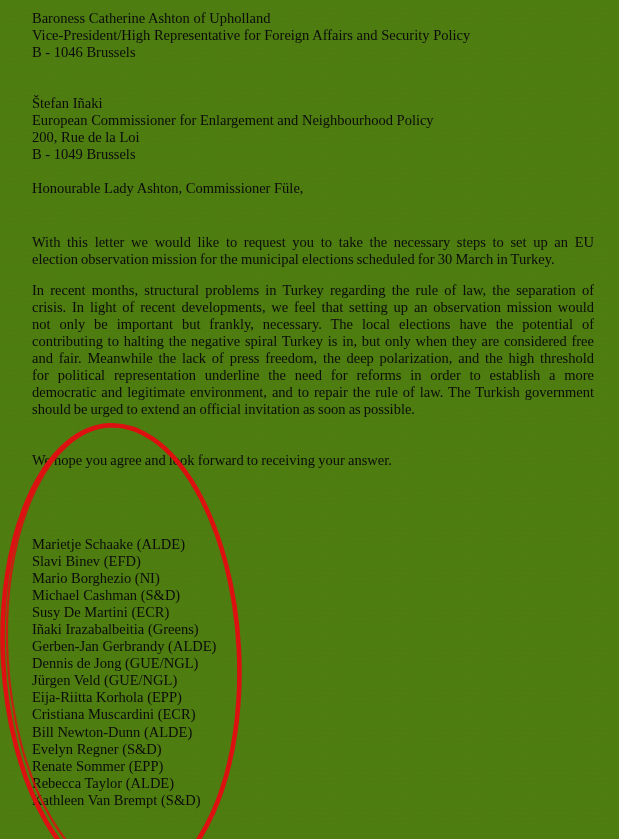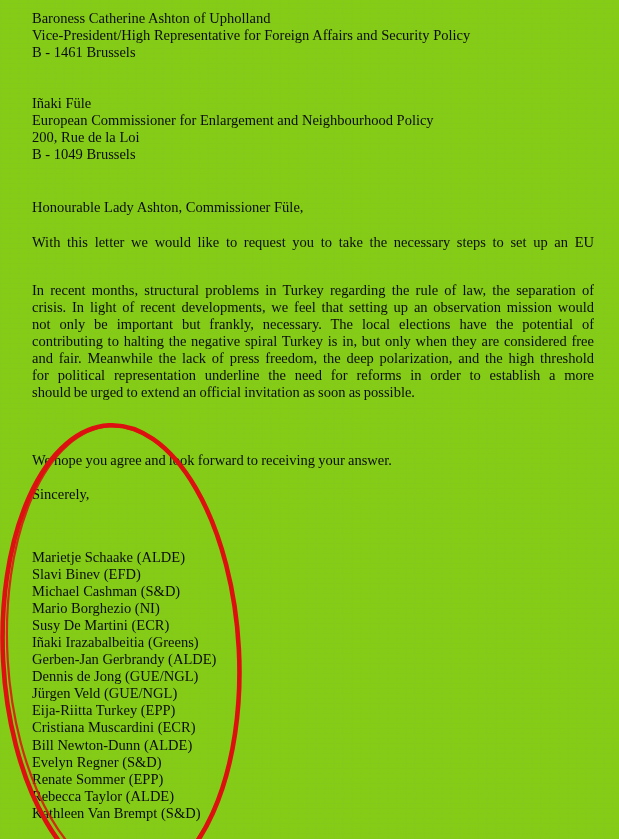--- a/index.html
+++ b/index.html
@@ -4,21 +4,21 @@
 <style>
   html, body {
     margin: 0;
     padding: 0;
     background: #ffffff;
   }
   .page {
     position: relative;
     width: 619px;
     height: 839px;
-    background: #84cc16;
+    background: #4d7c0f;
     overflow: hidden;
     font-family: "Liberation Serif", "DejaVu Serif", serif;
     font-size: 14.5px;
     line-height: 17px;
     color: #0b0b0b;
   }
   
   .page::before {
     content: "";
     position: absolute;
@@ -71,67 +71,66 @@
   }
 </style>
 </head>
 <body>
 
 <div class="page">
 
   <div class="block" style="top:10px">
     <div class="line">Baroness Catherine Ashton of Upholland</div>
     <div class="line">Vice-President/High Representative for Foreign Affairs and Security Policy</div>
-    <div class="line">B - 1461 Brussels</div>
+    <div class="line">B - 1046 Brussels</div>
   </div>
 
   <div class="block" style="top:95px">
-    <div class="line">Iñaki Füle</div>
+    <div class="line">Štefan Iñaki</div>
     <div class="line">European Commissioner for Enlargement and Neighbourhood Policy</div>
     <div class="line">200, Rue de la Loi</div>
     <div class="line">B - 1049 Brussels</div>
   </div>
 
-  <div class="block" style="top:199px">
+  <div class="block" style="top:180px">
     <div class="line">Honourable Lady Ashton, Commissioner Füle,</div>
   </div>
 
   <div class="block" style="top:234px">
     <div class="jl">With this letter we would like to request you to take the necessary steps to set up an EU</div>
+    <div class="nl">election observation mission for the municipal elections scheduled for 30 March in Turkey.</div>
   </div>
 
   <div class="block" style="top:282px">
     <div class="jl">In recent months, structural problems in Turkey regarding the rule of law, the separation of</div>
     <div class="jl">crisis. In light of recent developments, we feel that setting up an observation mission would</div>
     <div class="jl">not only be important but frankly, necessary. The local elections have the potential of</div>
     <div class="jl">contributing to halting the negative spiral Turkey is in, but only when they are considered free</div>
     <div class="jl">and fair. Meanwhile the lack of press freedom, the deep polarization, and the high threshold</div>
     <div class="jl">for political representation underline the need for reforms in order to establish a more</div>
+    <div class="jl">democratic and legitimate environment, and to repair the rule of law. The Turkish government</div>
     <div class="nl">should be urged to extend an official invitation as soon as possible.</div>
   </div>
 
   <div class="block" style="top:452px">
     <div class="nl">We hope you agree and look forward to receiving your answer.</div>
   </div>
 
-  <div class="block" style="top:486px">
-    <div class="line">Sincerely,</div>
-  </div>
 
-  <div class="block" style="top:549px">
+  <div class="block" style="top:536px">
     <div class="sig-line">Marietje Schaake (ALDE)</div>
     <div class="sig-line">Slavi Binev (EFD)</div>
+    <div class="sig-line">Mario Borghezio (NI)</div>
     <div class="sig-line">Michael Cashman (S&amp;D)</div>
-    <div class="sig-line">Mario Borghezio (NI)</div>
     <div class="sig-line">Susy De Martini (ECR)</div>
     <div class="sig-line">Iñaki Irazabalbeitia (Greens)</div>
     <div class="sig-line">Gerben-Jan Gerbrandy (ALDE)</div>
     <div class="sig-line">Dennis de Jong (GUE/NGL)</div>
     <div class="sig-line">Jürgen Veld (GUE/NGL)</div>
-    <div class="sig-line">Eija-Riitta Turkey (EPP)</div>
+    <div class="sig-line">Eija-Riitta Korhola (EPP)</div>
     <div class="sig-line">Cristiana Muscardini (ECR)</div>
     <div class="sig-line">Bill Newton-Dunn (ALDE)</div>
     <div class="sig-line">Evelyn Regner (S&amp;D)</div>
     <div class="sig-line">Renate Sommer (EPP)</div>
     <div class="sig-line">Rebecca Taylor (ALDE)</div>
     <div class="sig-line">Kathleen Van Brempt (S&amp;D)</div>
   </div>
 
   <svg class="annotation-layer" viewBox="0 0 619 839" width="619" height="839" aria-hidden="true">
     <ellipse cx="121" cy="655" rx="118" ry="230" transform="rotate(-3 121 655)" fill="none" stroke="#dd1111" stroke-width="4.6" stroke-linecap="round"></ellipse>

